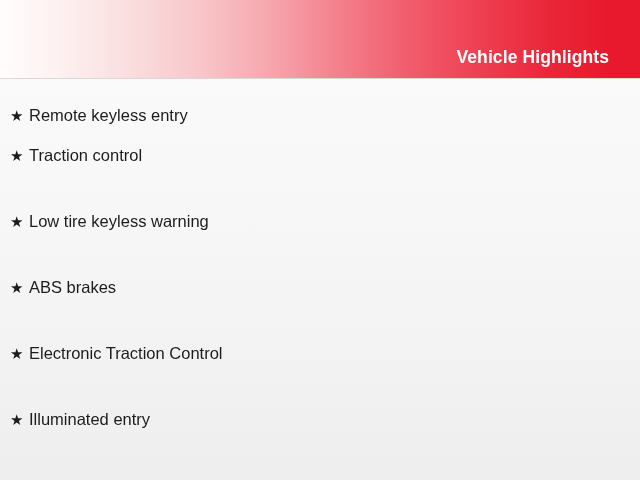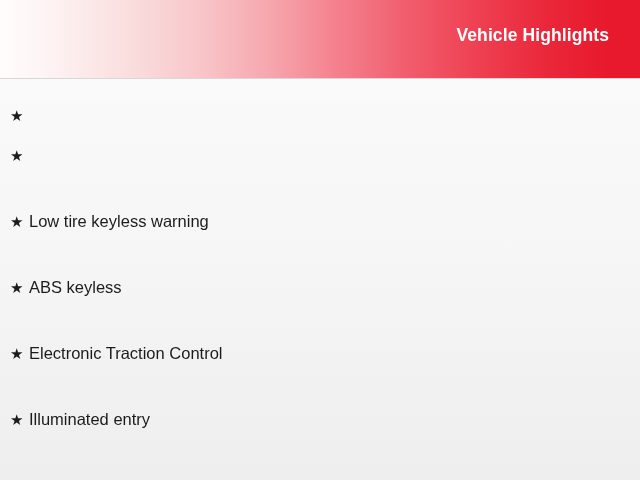--- a/index.html
+++ b/index.html
@@ -41,21 +41,21 @@
         #ee3f51 75%,
         #ea2639 86%,
         #e8192c 95%,
         #e8192c 100%);
     border-bottom: 1px solid #d8d8d8;
   }
 
   #header-title {
     position: absolute;
     right: 31px;
-    top: 24px;
+    top: 46px;
     margin: 0;
     font-size: 17.5px;
     font-weight: bold;
     color: #ffffff;
     letter-spacing: 0.1px;
     line-height: 22px;
     white-space: nowrap;
   }
 
   
@@ -104,34 +104,36 @@
 <div id="panel">
 
   <div id="header">
     <h1 id="header-title">Vehicle Highlights</h1>
   </div>
 
   <ul id="highlights-list">
 
     <li class="highlight-item">
       <span class="star-icon">★</span>
+      <span class="highlight-label">Remote keyless entry</span>
     </li>
 
     <li class="highlight-item">
       <span class="star-icon">★</span>
+      <span class="highlight-label">Traction control</span>
     </li>
 
     <li class="highlight-item">
       <span class="star-icon">★</span>
       <span class="highlight-label">Low tire keyless warning</span>
     </li>
 
     <li class="highlight-item">
       <span class="star-icon">★</span>
-      <span class="highlight-label">ABS keyless</span>
+      <span class="highlight-label">ABS brakes</span>
     </li>
 
     <li class="highlight-item">
       <span class="star-icon">★</span>
       <span class="highlight-label">Electronic Traction Control</span>
     </li>
 
     <li class="highlight-item">
       <span class="star-icon">★</span>
       <span class="highlight-label">Illuminated entry</span>

